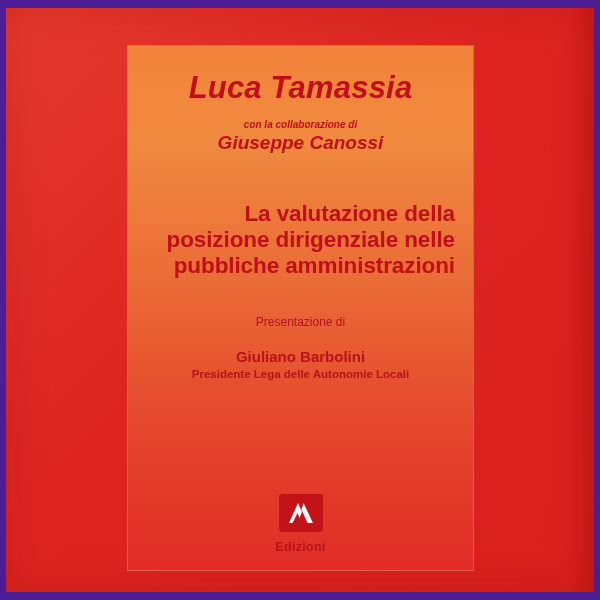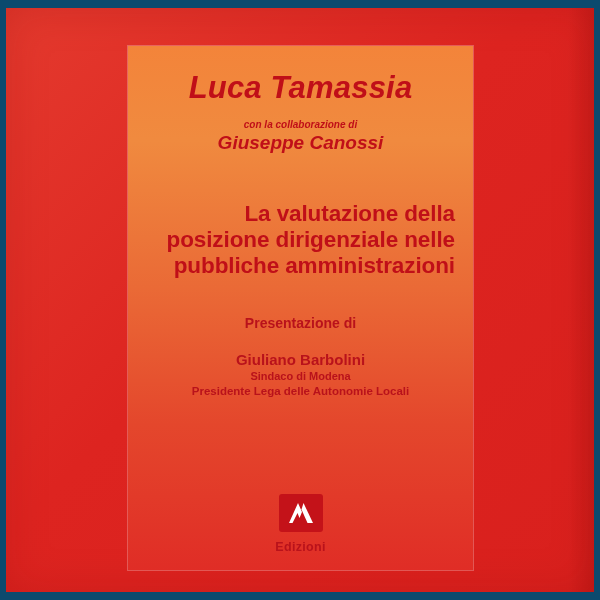--- a/index.html
+++ b/index.html
@@ -12,21 +12,21 @@
     height: 600px;
     font-family: "Liberation Sans", sans-serif;
     overflow: hidden;
   }
 
   
   .page {
     position: relative;
     width: 600px;
     height: 600px;
-    background: #0c4a6e;
+    background: #4c1d95;
   }
 
   
   .cover {
     position: absolute;
     left: 6px;
     top: 8px;
     width: 588px;
     height: 584px;
     background: #e02b28;
@@ -121,22 +121,22 @@
     color: #c0141c;
     line-height: 1.45;
     margin: 26px 0 0 0;
   }
 
   .presentation {
     margin-top: 36px;
     line-height: 1.25;
   }
   .pres-label {
-    font-size: 14px;
-    font-weight: bold;
+    font-size: 12px;
+    font-weight: normal;
     color: #b9121b;
   }
   .pres-name {
     font-size: 15px;
     font-weight: bold;
     color: #b9121b;
     margin-top: 18px;
   }
   .pres-role1 {
     font-size: 11px;
@@ -187,21 +187,20 @@
 
         <div class="collab-name">Giuseppe Canossi</div>
 
         <div class="title">La valutazione della posizione dirigenziale nelle pubbliche amministrazioni</div>
 
 
 
         <div class="presentation">
           <div class="pres-label">Presentazione di</div>
           <div class="pres-name">Giuliano Barbolini</div>
-          <div class="pres-role1">Sindaco di Modena</div>
           <div class="pres-role2">Presidente Lega delle Autonomie Locali</div>
         </div>
 
         <div class="logo-wrap">
           <span class="logo-mark">
             <svg width="44" height="38" viewBox="0 0 44 38" xmlns="http://www.w3.org/2000/svg">
               <rect x="0" y="0" width="44" height="38" rx="3" fill="#c41219"></rect>
               <path d="M10 29 L19 9 L23 18 L20.5 24 L18.5 19 L13.5 29 Z" fill="#ffffff"></path>
               <path d="M24.5 9 L34 29 L28.5 29 L22.5 15.5 Z" fill="#ffffff"></path>
             </svg>

